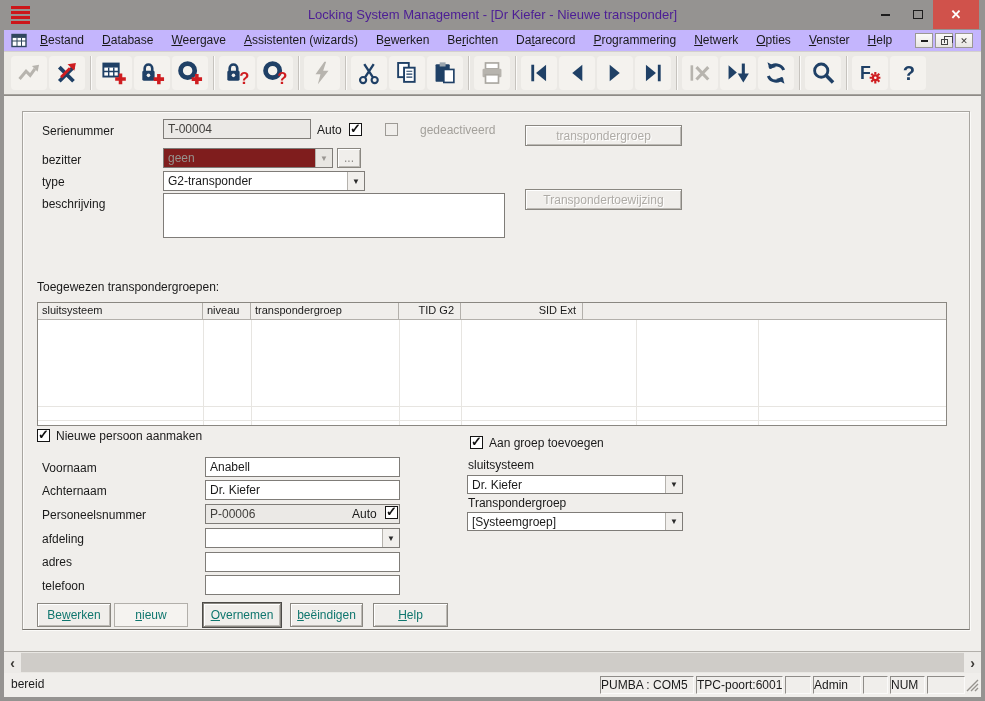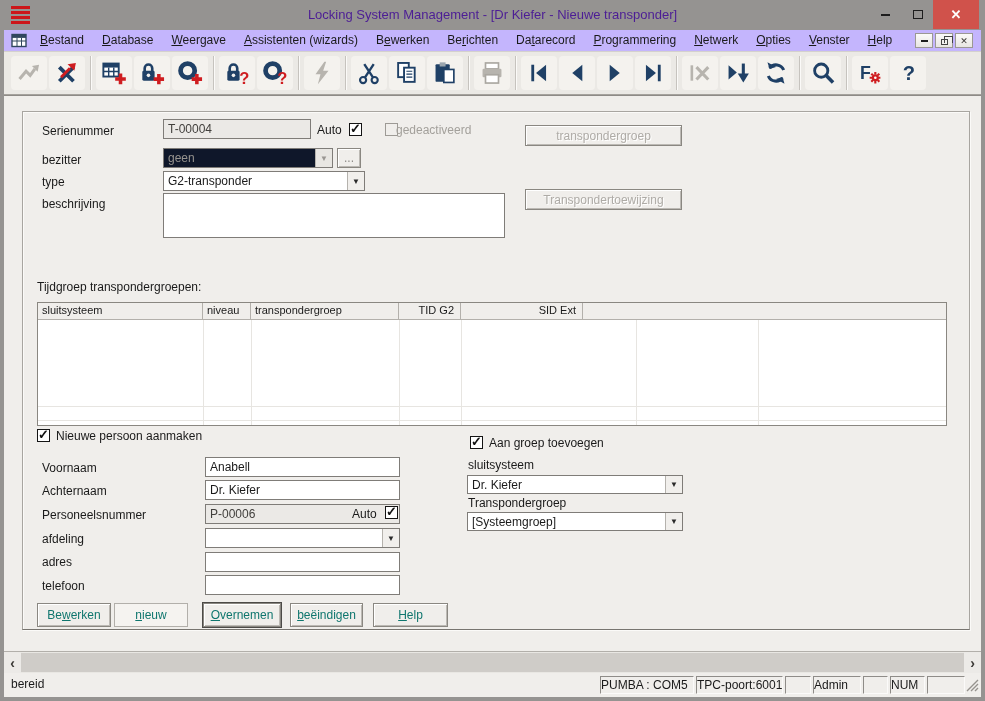--- a/index.html
+++ b/index.html
@@ -51,21 +51,21 @@
   .tf{position:absolute;height:20px;border:1px solid #7f7c78;background:#fff;color:#1a1a1a;
       font:12px "Liberation Sans",sans-serif;padding:0 4px;outline:none;}
   .tf.dis{background:#ebe9e6;color:#413f3c;}
   .ta{position:absolute;border:1px solid #7f7c78;background:#fff;resize:none;outline:none;
       font:12px "Liberation Sans",sans-serif;}
   .combo{position:absolute;height:20px;border:1px solid #7f7c78;background:#fff;
          display:flex;align-items:center;padding-left:4px;cursor:default;}
   .combo .arr{margin-left:auto;width:17px;align-self:stretch;background:#f1efec;
               border-left:1px solid #b5b2ad;display:flex;align-items:center;justify-content:center;}
   .combo .arr::after{content:"▼";font-size:8px;color:#2a2a2a;}
-  .combo.dis{background:#0f172a;color:#96938e;}
+  .combo.dis{background:#7f1d1d;color:#96938e;}
   .combo.dis .arr{background:#e8e6e2;}
   .combo.dis .arr::after{color:#9a9793;}
   .cb{position:absolute;width:13px;height:13px;background:#fff;border:1px solid #141414;}
   .cb.checked::after{content:"✓";position:absolute;left:0px;top:-3px;font-size:13px;font-weight:bold;color:#111;}
   .cb.dis{border-color:#9d9a95;background:#f0eeeb;}
   .raised{background:#f0eeeb;border:1px solid #8a8781;
           box-shadow:inset 1px 1px 0 #ffffff, inset -1px -1px 0 #bcb9b4;}
   .sidebtn{position:absolute;width:157px;height:21px;display:flex;align-items:center;justify-content:center;
            color:#aeaba6;text-shadow:1px 1px 0 #ffffff;}
   .dots{position:absolute;width:24px;height:20px;display:flex;align-items:center;justify-content:center;
@@ -312,42 +312,42 @@
   </div>
 
   <div class="client">
     <div class="frame"></div>
 
     <span class="lbl" style="left:38px;top:28px">Serienummer</span>
     <input class="tf dis" style="left: 159px; top: 23px; width: 148px;" readonly="" value="T-00004">
     <span class="lbl" style="left:313px;top:27px">Auto</span>
     <span class="cb checked" style="left:345px;top:27px"></span>
     <span class="cb dis" style="left:381px;top:27px"></span>
-    <span class="lbl grey" style="left:392px;top:27px">gedeactiveerd</span>
+    <span class="lbl grey" style="left:416px;top:27px">gedeactiveerd</span>
 
     <span class="lbl" style="left:38px;top:57px">bezitter</span>
     <div class="combo dis" style="left:159px;top:52px;width:170px">
       <span>geen</span>
       <span class="arr"></span>
     </div>
     <div class="dots raised" style="left:333px;top:52px">...</div>
 
     <span class="lbl" style="left:38px;top:79px">type</span>
     <div class="combo" style="left:159px;top:75px;width:202px">
       <span>G2-transponder</span>
       <span class="arr"></span>
     </div>
 
     <span class="lbl" style="left:38px;top:101px">beschrijving</span>
     <textarea class="ta" style="left: 159px; top: 97px; width: 342px; height: 45px;"></textarea>
 
     <div class="sidebtn raised" style="left:521px;top:29px">transpondergroep</div>
     <div class="sidebtn raised" style="left:521px;top:93px">Transpondertoewijzing</div>
 
-    <span class="lbl" style="left:33px;top:184px">Tijdgroep transpondergroepen:</span>
+    <span class="lbl" style="left:33px;top:184px">Toegewezen transpondergroepen:</span>
     <div class="tbl">
       <div class="tbl-head">
         <div class="th c0">sluitsysteem</div>
         <div class="th c1">niveau</div>
         <div class="th c2">transpondergroep</div>
         <div class="th c3 right">TID G2</div>
         <div class="th c5 right">SID Ext</div>
         <div class="th c6"></div>
       </div>
       <div class="tbl-body"></div>

